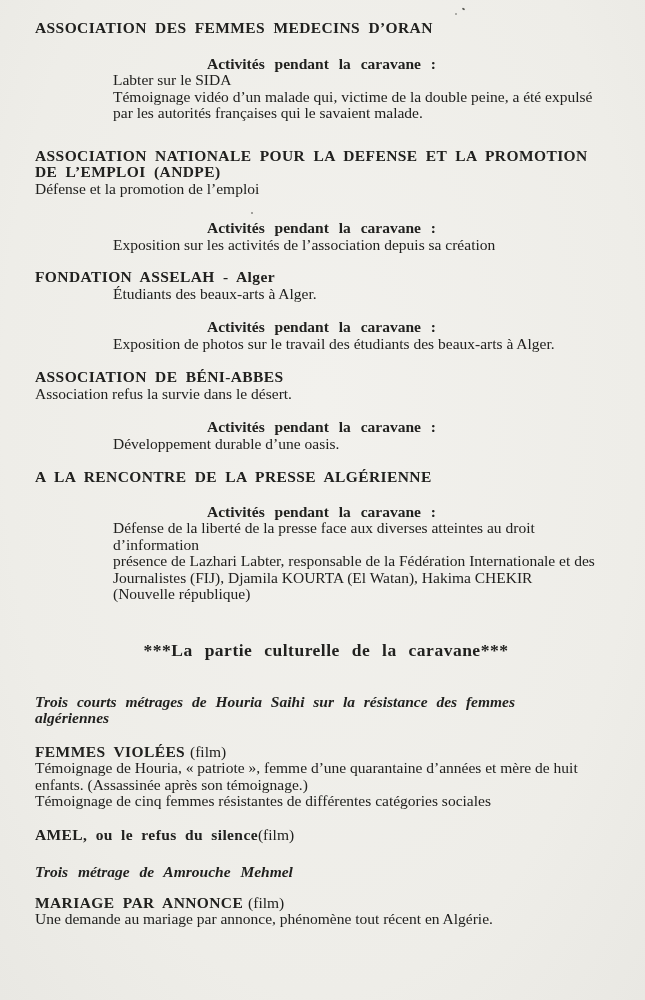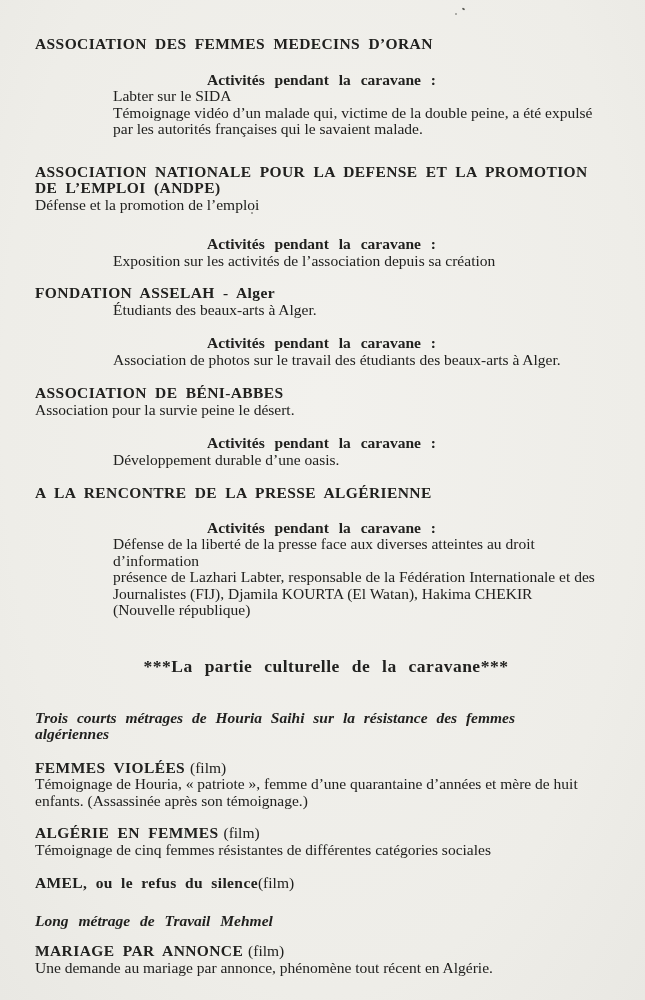--- a/index.html
+++ b/index.html
@@ -7,21 +7,21 @@
     position: relative;
     width: 645px;
     height: 1000px;
     margin: 0 auto;
     background: #f0efeb;
     background-image: radial-gradient(ellipse at 50% 40%, #f2f1ed 0%, #eeede8 70%, #e9e8e3 100%);
     font-family: "Liberation Serif", "DejaVu Serif", serif;
     color: #21211f;
     overflow: hidden;
   }
-  .content { padding: 36px 28px 0 35px; }
+  .content { padding: 20px 28px 0 35px; }
   .h {
     font-weight: bold;
     font-size: 15.5px;
     line-height: 16.5px;
     letter-spacing: 0.4px;
     word-spacing: 4px;
     white-space: nowrap;
   }
   .line {
     font-size: 15.5px;
@@ -85,26 +85,26 @@
       <div class="h">DE L’EMPLOI (ANDPE)</div>
       <div class="line">Défense et la promotion de l’emploi</div>
       <div class="act" style="margin-top:23px">Activités pendant la caravane :</div>
       <div class="line ind">Exposition sur les activités de l’association depuis sa création</div>
     </div>
 
     <div>
       <div class="h" style="margin-top:16px">FONDATION ASSELAH - Alger</div>
       <div class="line ind">Étudiants des beaux-arts à Alger.</div>
       <div class="act" style="margin-top:17px">Activités pendant la caravane :</div>
-      <div class="line ind">Association de photos sur le travail des étudiants des beaux-arts à Alger.</div>
+      <div class="line ind">Exposition de photos sur le travail des étudiants des beaux-arts à Alger.</div>
     </div>
 
     <div>
       <div class="h" style="margin-top:17px">ASSOCIATION DE BÉNI-ABBES</div>
-      <div class="line">Association pour la survie peine le désert.</div>
+      <div class="line">Association refus la survie dans le désert.</div>
       <div class="act" style="margin-top:17px">Activités pendant la caravane :</div>
       <div class="line ind">Développement durable d’une oasis.</div>
     </div>
 
     <div>
       <div class="h" style="margin-top:17px">A LA RENCONTRE DE LA PRESSE ALGÉRIENNE</div>
       <div class="act" style="margin-top:18px">Activités pendant la caravane :</div>
       <div class="line ind">Défense de la liberté de la presse face aux diverses atteintes au droit</div>
       <div class="line ind">d’information</div>
       <div class="line ind">présence de Lazhari Labter, responsable de la Fédération Internationale et des</div>
@@ -118,29 +118,28 @@
       <div class="bi">algériennes</div>
     </div>
 
     <div>
       <div class="h" style="margin-top:17px"><span>FEMMES VIOLÉES</span><span class="film-title-suffix"> (film)</span></div>
       <div class="line">Témoignage de Houria, « patriote », femme d’une quarantaine d’années et mère de huit</div>
       <div class="line">enfants. (Assassinée après son témoignage.)</div>
     </div>
 
     <div>
-      <div class="h" style="margin-top:16px"><span>ALGÉRIE EN FEMMES</span><span class="film-title-suffix"> (film)</span></div>
       <div class="line">Témoignage de cinq femmes résistantes de différentes catégories sociales</div>
     </div>
 
     <div>
       <div class="h" style="margin-top:17px"><span>AMEL, ou le refus du silence</span><span class="film-title-suffix">(film)</span></div>
     </div>
 
-    <div class="bi" style="margin-top:21px; word-spacing:6px">Long métrage de Travail Mehmel</div>
+    <div class="bi" style="margin-top:21px; word-spacing:6px">Trois métrage de Amrouche Mehmel</div>
 
     <div>
       <div class="h" style="margin-top:14px"><span>MARIAGE PAR ANNONCE</span><span class="film-title-suffix"> (film)</span></div>
       <div class="line">Une demande au mariage par annonce, phénomène tout récent en Algérie.</div>
     </div>
 
   </div>
 </div>
 
 </body></html>

